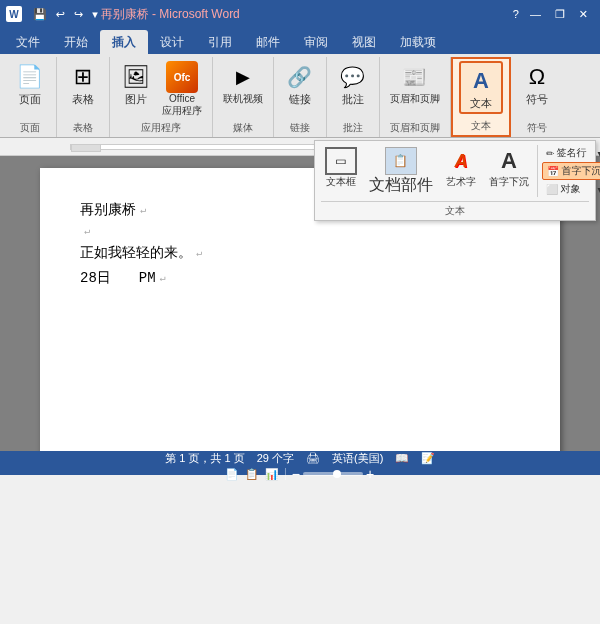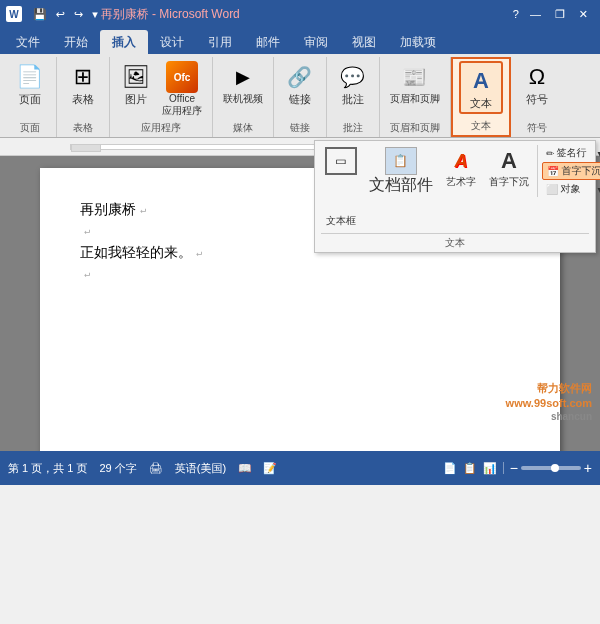--- a/index.html
+++ b/index.html
@@ -121,27 +121,28 @@
       box-shadow: 2px 2px 6px rgba(0,0,0,0.4);
       padding: 30px 40px;
     }
     .doc-content { font-size: 14px; color: #000; line-height: 1.8; font-family: Liberation Mono, monospace; }
     .doc-line { display: flex; align-items: center; }
     .doc-line .arrow { font-size: 10px; color: #aaa; margin-left: 4px; }
 
     
     .status-bar {
       background: #2b579a;
-      height: 34px;
+      height: 24px;
       display: flex;
       align-items: center;
       justify-content: space-between;
       padding: 0 8px;
       color: white;
       font-size: 11px;
+      flex-direction: column;
     }
     .status-left { display: flex; gap: 12px; align-items: center; }
     .status-right { display: flex; align-items: center; gap: 6px; }
     .status-divider { width: 1px; height: 12px; background: rgba(255,255,255,0.4); }
     .zoom-bar { display: flex; align-items: center; gap: 3px; }
     .zoom-slider { width: 60px; height: 4px; background: rgba(255,255,255,0.5); border-radius: 2px; position: relative; }
     .zoom-thumb { width: 8px; height: 8px; background: white; border-radius: 50%; position: absolute; top: -2px; left: 30px; }
     .watermark {
       position: absolute;
       bottom: 28px;
@@ -324,21 +325,21 @@
   </div>
 
 </div>
 
 <div class="collapse-btn">∧</div>
 
 <div style="position:absolute;top:86px;left:314px;width:282px;background:#f5f5f5;border:1px solid #c0c0c0;z-index:20;padding:4px 6px 2px;box-shadow:2px 2px 4px rgba(0,0,0,0.2);">
   <div style="display:flex;align-items:flex-start;gap:4px;">
     <div class="sub-btn">
       <div class="icon-box" style="width:32px;height:28px;border:2px solid #666;display:flex;align-items:center;justify-content:center;font-size:12px;">▭</div>
-      <div class="btn-label" style="font-size:10px;margin-top:39px;">文本框</div>
+      <div class="btn-label" style="font-size:10px;">文本框</div>
     </div>
     <div class="sub-btn">
       <div class="icon-box" style="width:32px;height:28px;background:#cde;border:1px solid #aaa;display:flex;align-items:center;justify-content:center;font-size:12px;">📋</div>
       <div class="btn-label" style="font-size:16px;">文档部件</div>
     </div>
     <div class="sub-btn">
       <div class="icon-box" style="width:32px;height:28px;display:flex;align-items:center;justify-content:center;font-size:18px;font-style:italic;color:#e04000;font-weight:bold;text-shadow:1px 1px #f00;">A</div>
       <div class="btn-label" style="font-size:10px;">艺术字</div>
     </div>
     <div class="sub-btn">
@@ -383,30 +384,26 @@
         <span class="arrow">↵</span>
       </div>
       <div class="doc-line">
         <span class="arrow">↵</span>
       </div>
       <div class="doc-line">
         <span>正如我轻轻的来。</span>
         <span class="arrow">↵</span>
       </div>
       <div class="doc-line">
+        <span>28日　　PM</span>
         <span class="arrow">↵</span>
       </div>
     </div>
   </div>
 
-  <div class="watermark">
-    <div>帮力软件网</div>
-    <div>www.99soft.com</div>
-    <div style="color:#888;font-size:10px;">shancun</div>
-  </div>
 </div>
 
 <div class="status-bar">
   <div class="status-left">
     <span>第 1 页，共 1 页</span>
     <span>29 个字</span>
     <span>🖨</span>
     <span>英语(美国)</span>
     <span>📖</span>
     <span>📝</span>

